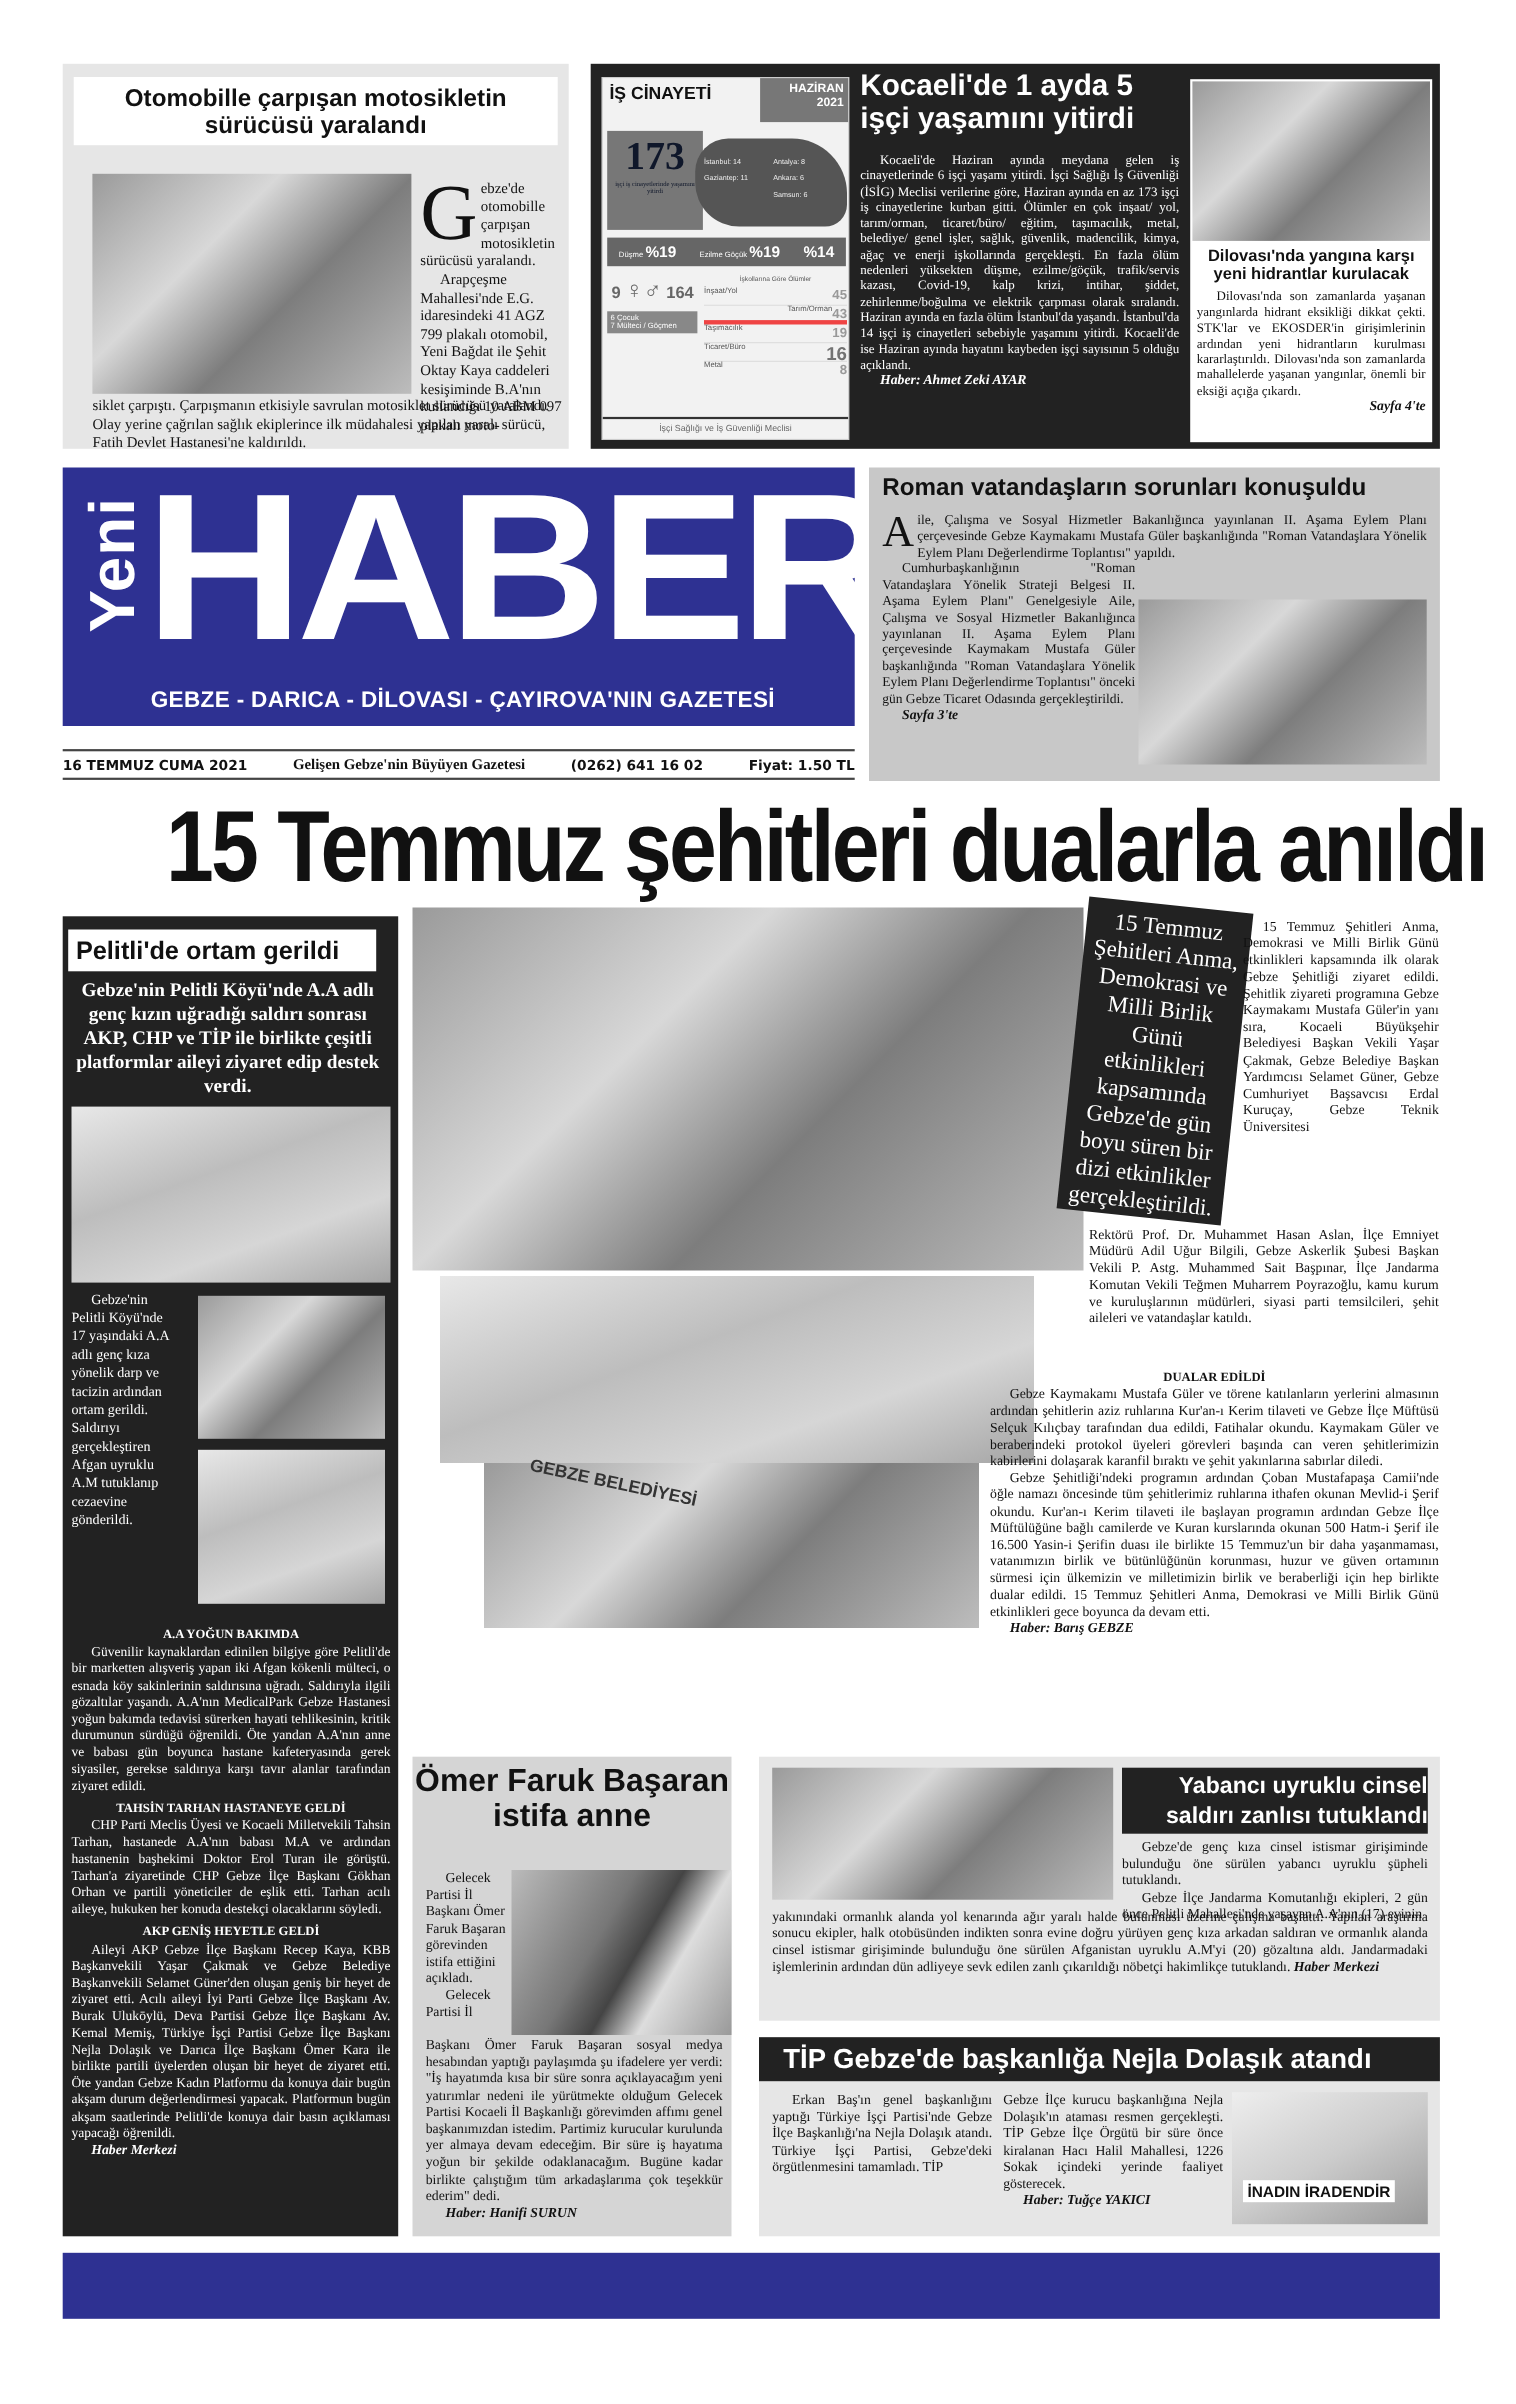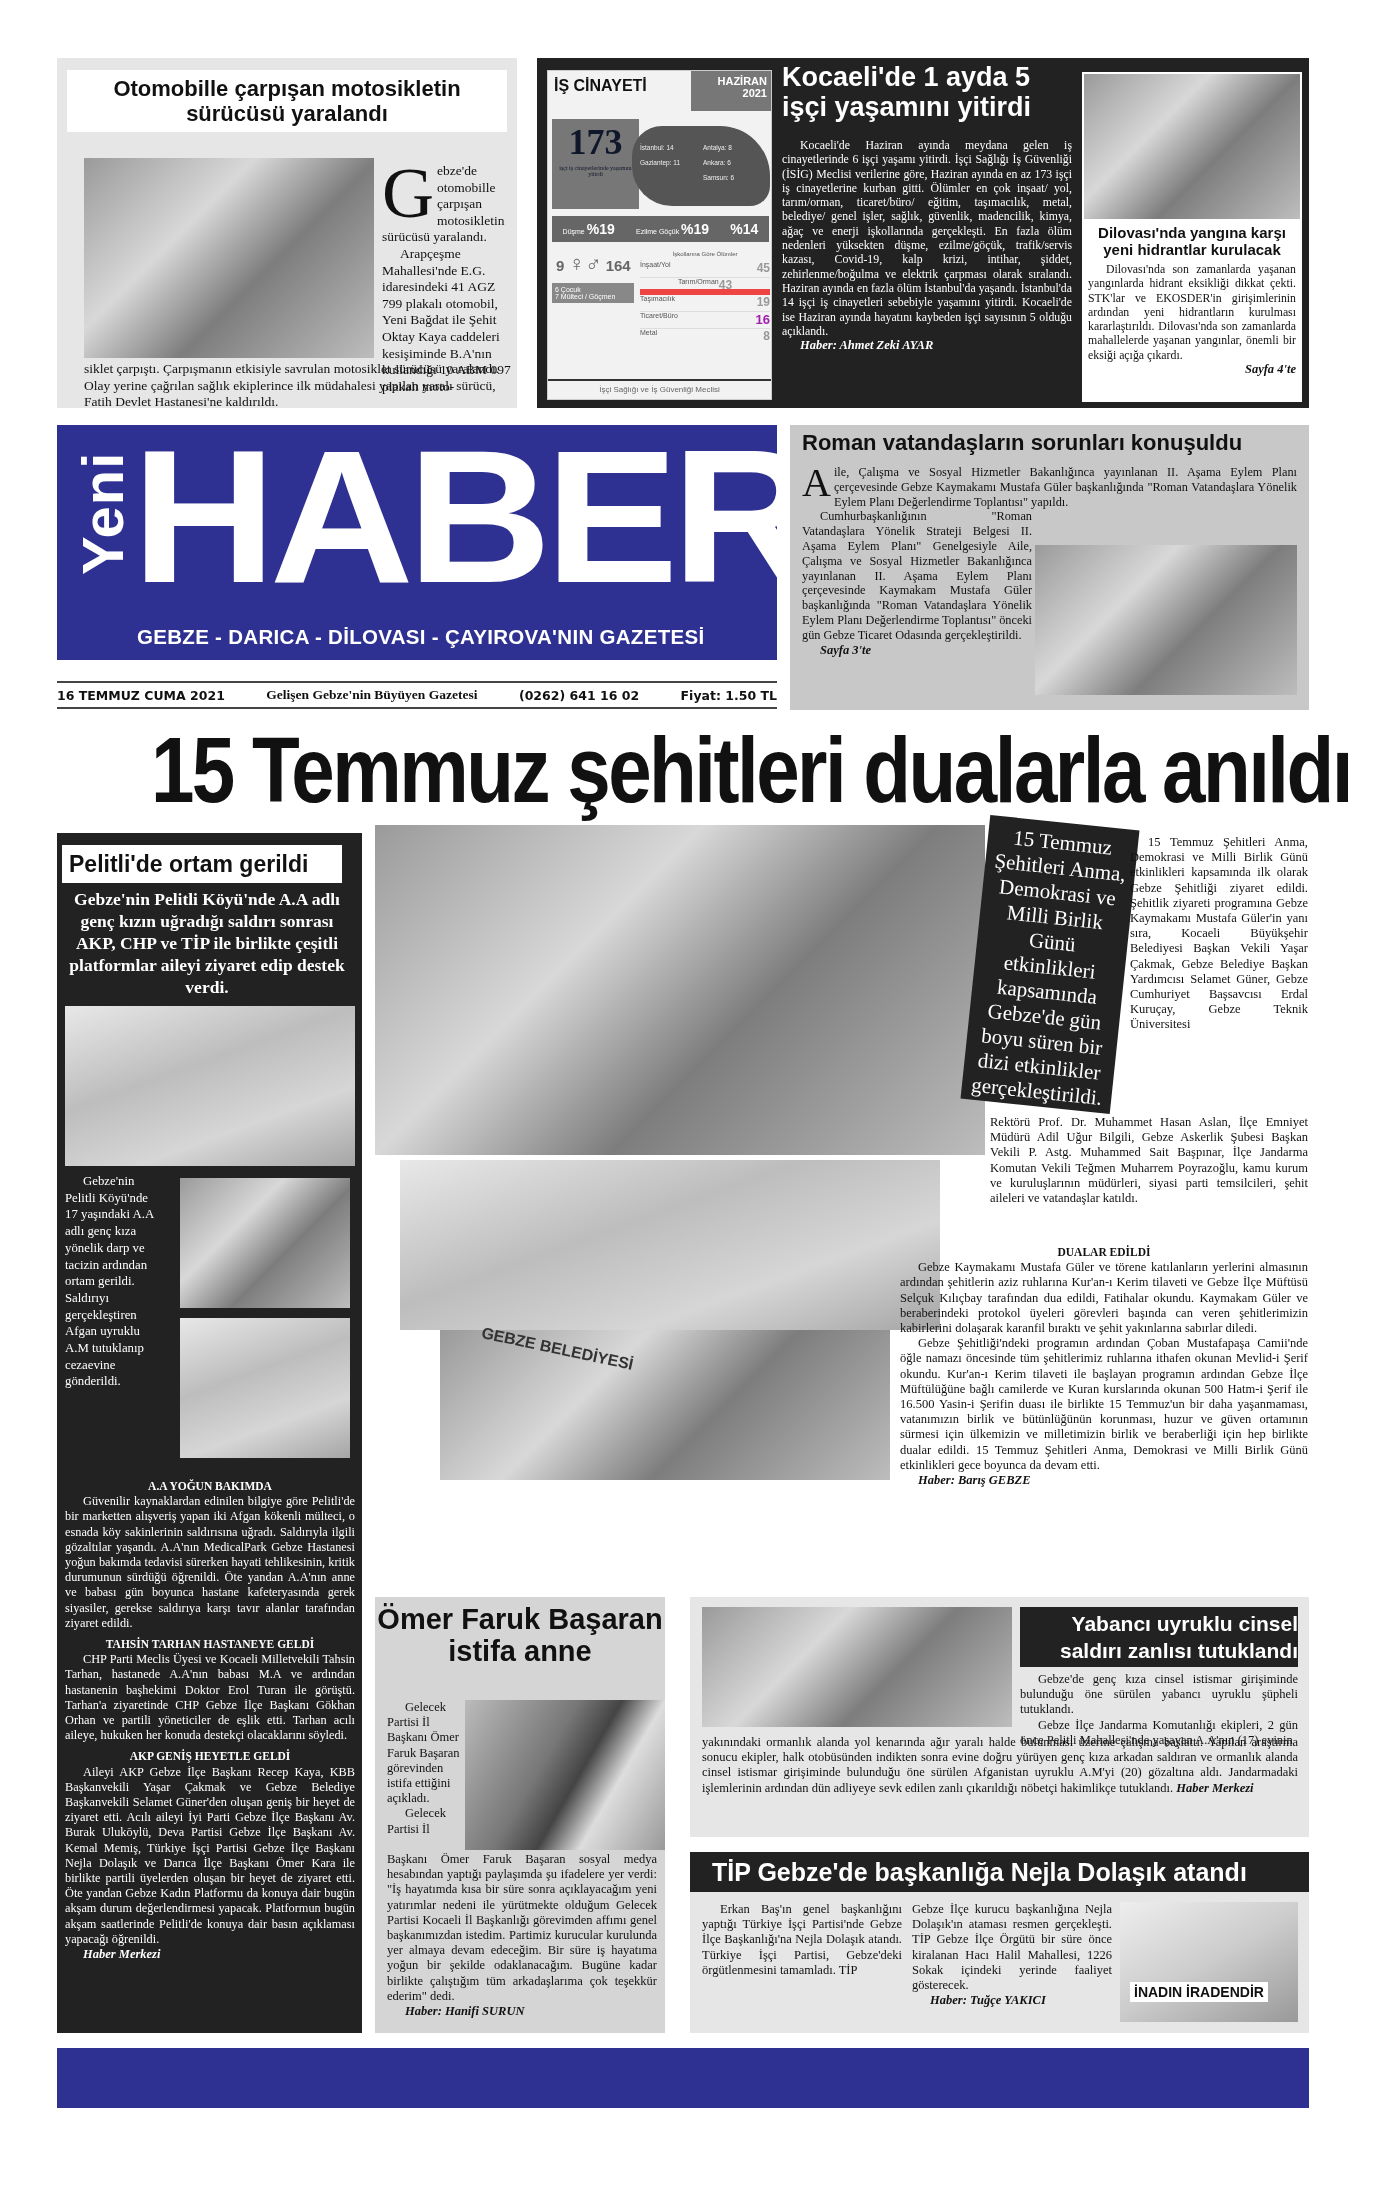--- a/index.html
+++ b/index.html
@@ -133,31 +133,31 @@
     <div style="position:absolute;left:4px;top:212px;width:82px;background:#888;color:#fff;font-family:'Liberation Sans',sans-serif;font-size:7px;padding:3px;">
       <div>6 Çocuk</div>
       <div>7 Mülteci / Göçmen</div>
     </div>
     <div style="position:absolute;left:92px;top:180px;width:130px;font-family:'Liberation Sans',sans-serif;font-size:7px;color:#555;">
       <div style="text-align:center;font-size:6px;margin-bottom:4px;">İşkollarına Göre Ölümler</div>
       <div style="display:flex;justify-content:space-between;height:17px;border-bottom:1px solid #ddd;">
           <span>İnşaat/Yol</span>
           <b style="font-size:12px;color:#999">45</b>
         </div>
-      <div style="display:flex;justify-content:center;height:17px;border-bottom:6px solid #ef4444;">
+      <div style="display:flex;justify-content:flex-end;height:17px;border-bottom:4px solid #ef4444;">
           <span>Tarım/Orman</span>
           <b style="font-size:12px;color:#999">43</b>
         </div>
       <div style="display:flex;justify-content:space-between;height:17px;border-bottom:1px solid #ddd;">
           <span>Taşımacılık</span>
           <b style="font-size:12px;color:#999">19</b>
         </div>
       <div style="display:flex;justify-content:space-between;height:17px;border-bottom:1px solid #ddd;">
           <span>Ticaret/Büro</span>
-          <b style="font-size:13px;color:#a21caf">16</b>
+          <b style="font-size:17px;color:#737373">16</b>
         </div>
       <div style="display:flex;justify-content:space-between;height:17px;">
           <span>Metal</span>
           <b style="font-size:12px;color:#999">8</b>
         </div>
     </div>
     <div style="position:absolute;left:0;bottom:0;width:100%;height:20px;border-top:2px solid #333;font-family:'Liberation Sans',sans-serif;font-size:8px;color:#666;text-align:center;line-height:18px;">İşçi Sağlığı ve İş Güvenliği Meclisi</div>
   </div>
   <div class="title">Kocaeli'de 1 ayda 5 işçi yaşamını yitirdi</div>
   <div class="text">

